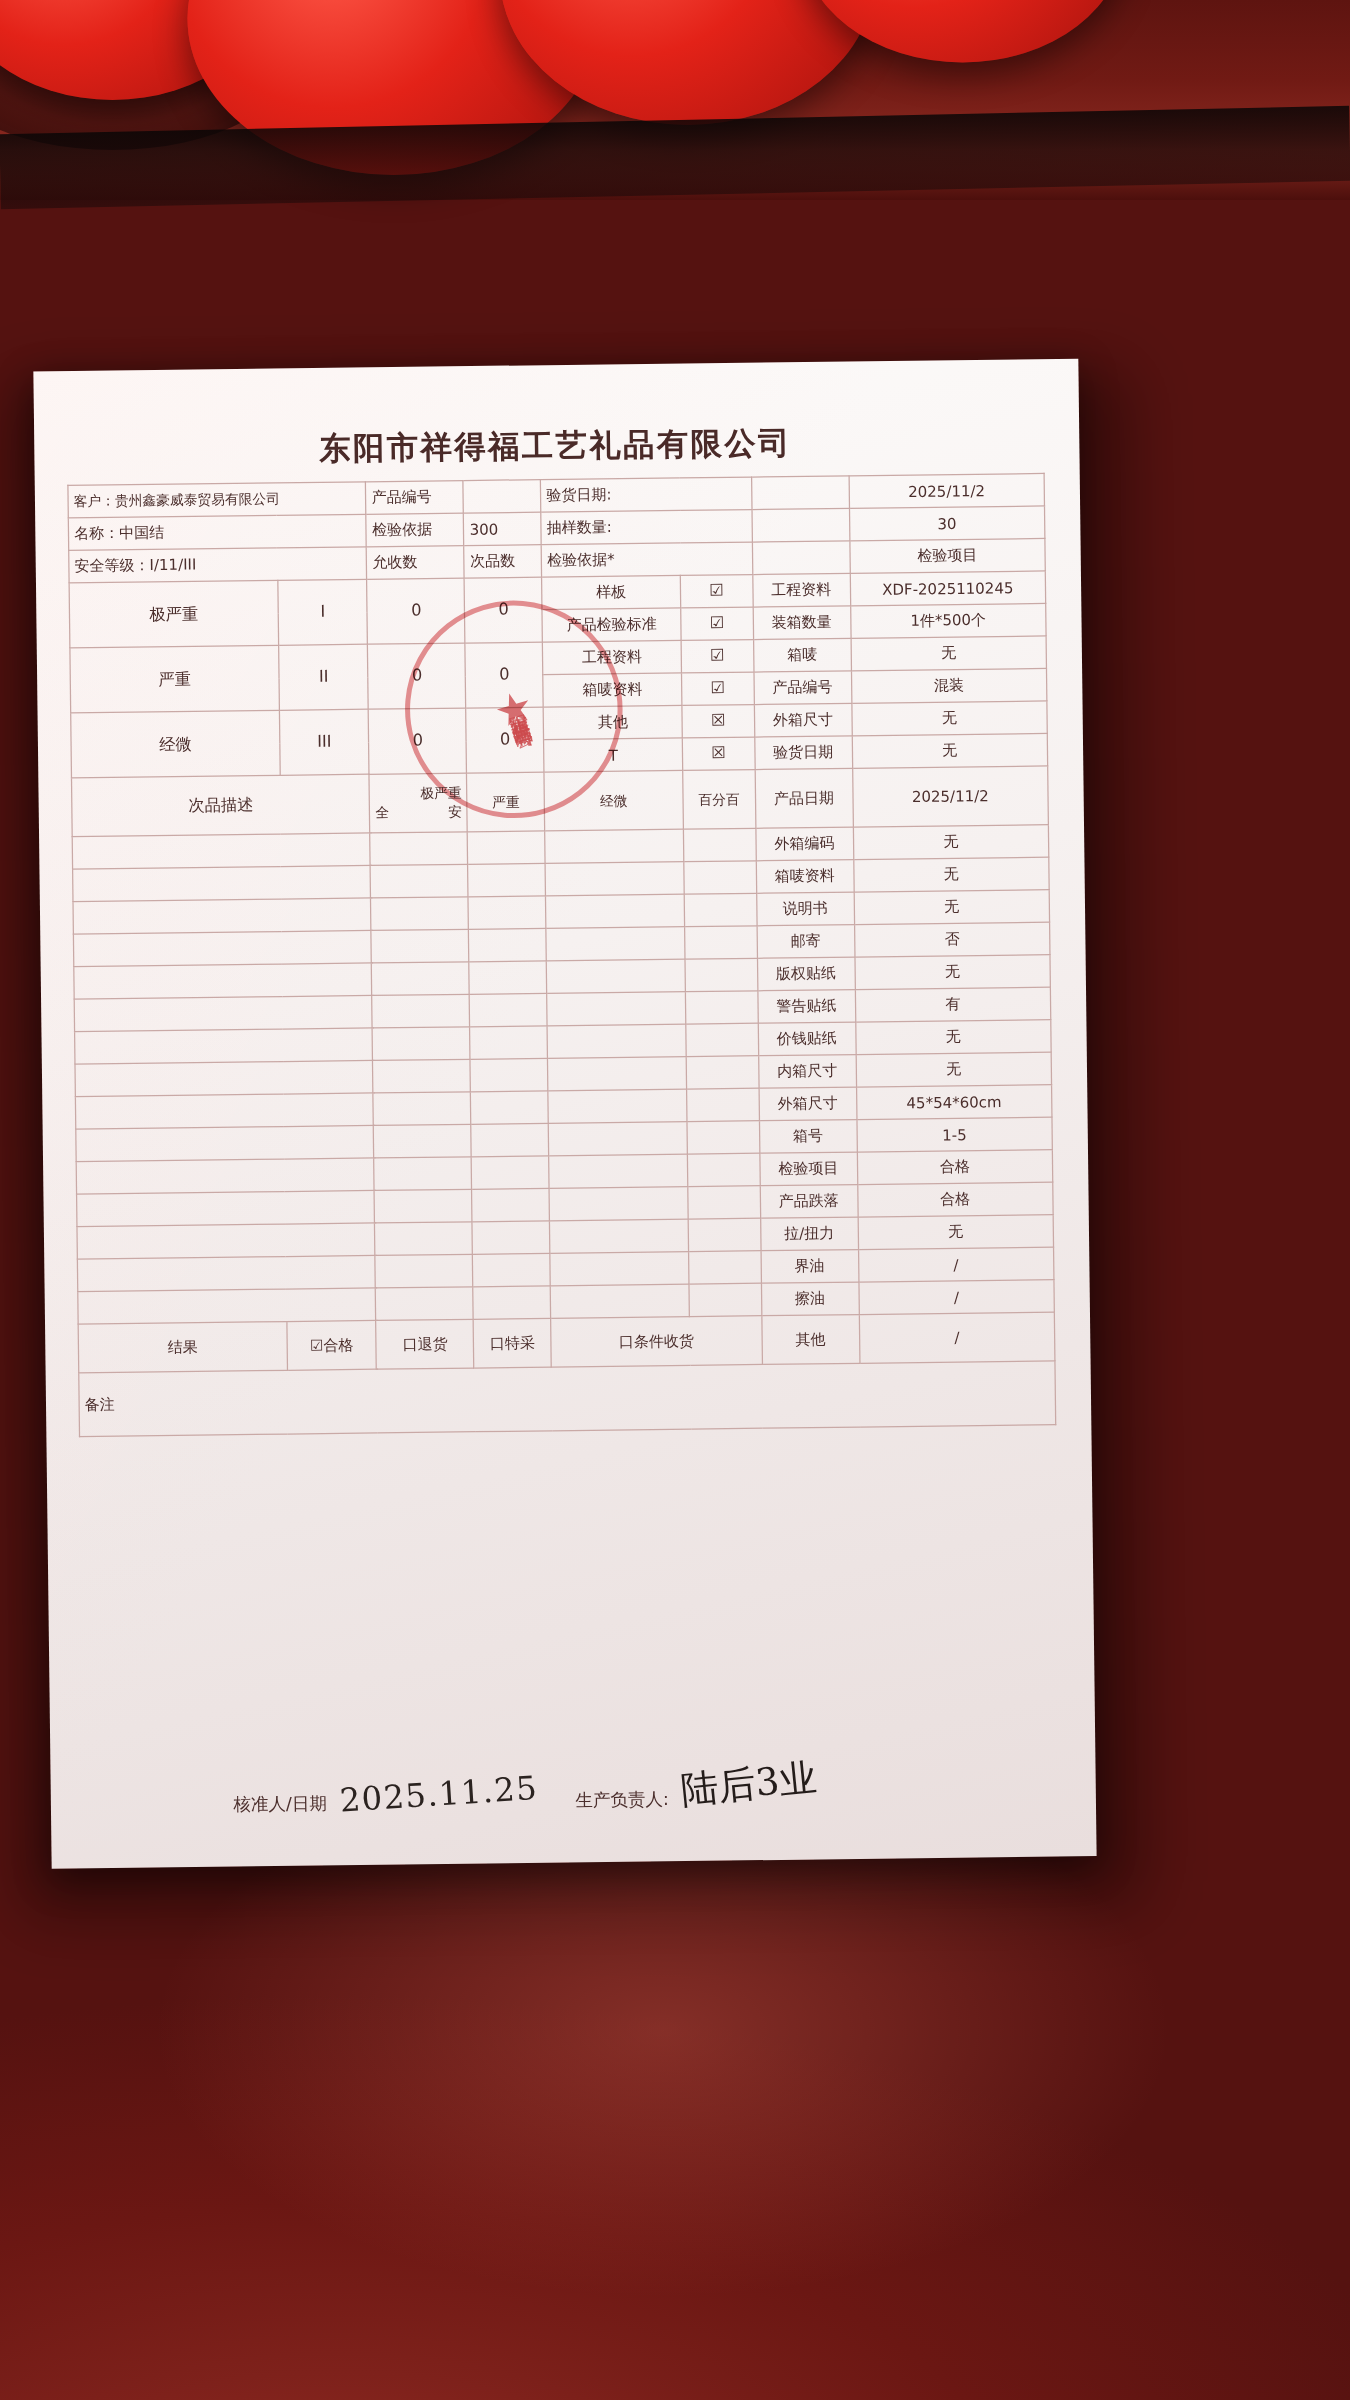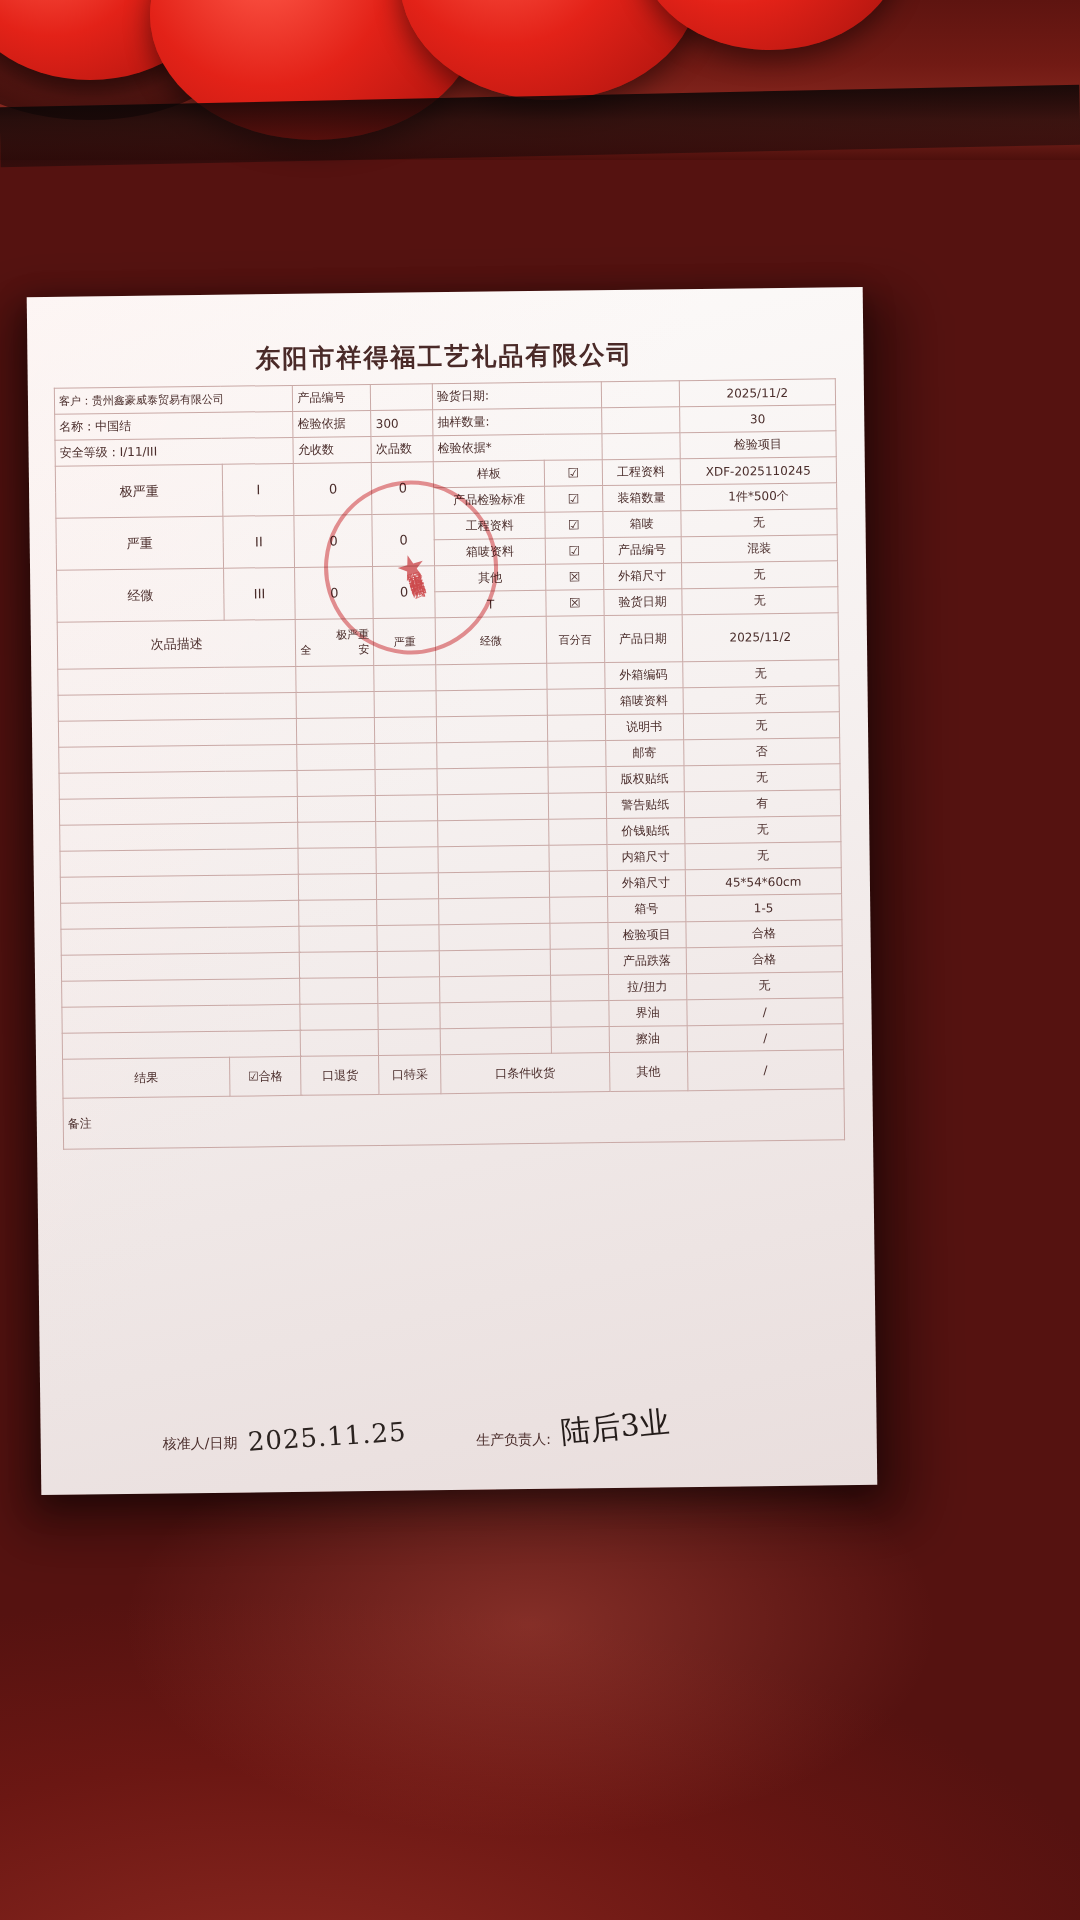--- a/index.html
+++ b/index.html
@@ -390,18 +390,18 @@
       </tr>
 
       <tr>
         <td class="l small" colspan="10" style="height:46px">备注</td>
       </tr>
     </tbody>
       </table>
   </div>
 
   <div class="footline">
-    <span style="margin-left:96px">核准人/日期</span>
+    <span style="margin-left:120px">核准人/日期</span>
     <span class="hand">2025.11.25</span>
-    <span style="margin-left:60px">生产负责人:</span>
+    <span style="margin-left:20px">生产负责人:</span>
     <span class="sig">陆后3业</span>
   </div>
 </div>
 
 </body></html>

